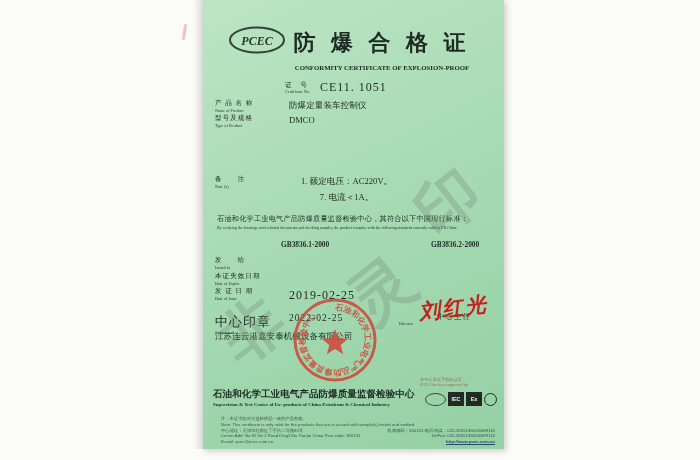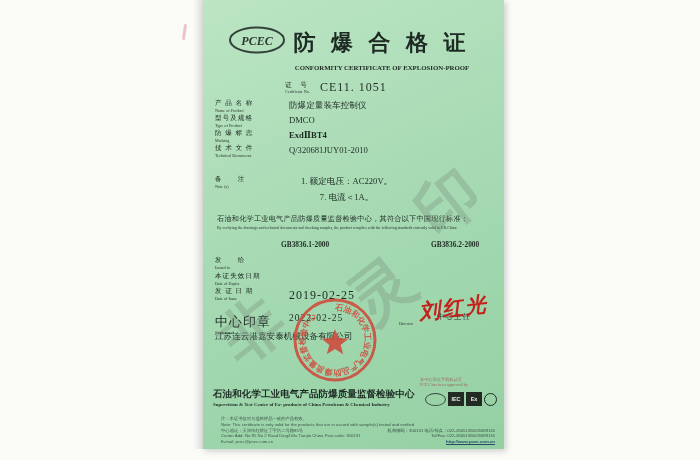--- a/index.html
+++ b/index.html
@@ -131,34 +131,20 @@
         <div class="lbl-en">Type of Product</div>
       </span>
       <span class="val">DMCO</span>
     </div>
     <div class="field" style="top:99px;">
       <span class="labels">
         <div class="lbl-cn">产 品 名 称</div>
         <div class="lbl-en">Name of Product</div>
       </span>
       <span class="val">防爆定量装车控制仪</span>
-    </div>
-    <div class="field" style="top:129px;">
-      <span class="labels">
-        <div class="lbl-cn">防 爆 标 志</div>
-        <div class="lbl-en">Marking</div>
-      </span>
-      <span class="val val-bold">ExdⅡBT4</span>
-    </div>
-    <div class="field" style="top:144px;">
-      <span class="labels">
-        <div class="lbl-cn">技 术 文 件</div>
-        <div class="lbl-en">Technical Documents</div>
-      </span>
-      <span class="val">Q/320681JUY01-2010</span>
     </div>
     <div class="field note-lines" style="top:175px;">
       <span class="labels">
         <div class="lbl-cn">备　　注</div>
         <div class="lbl-en">Note (s)</div>
       </span>
       <span style="padding-left:12px;">
         <span class="val">1. 额定电压：AC220V。</span>
         <span class="val">7. 电流＜1A。</span>
       </span>

